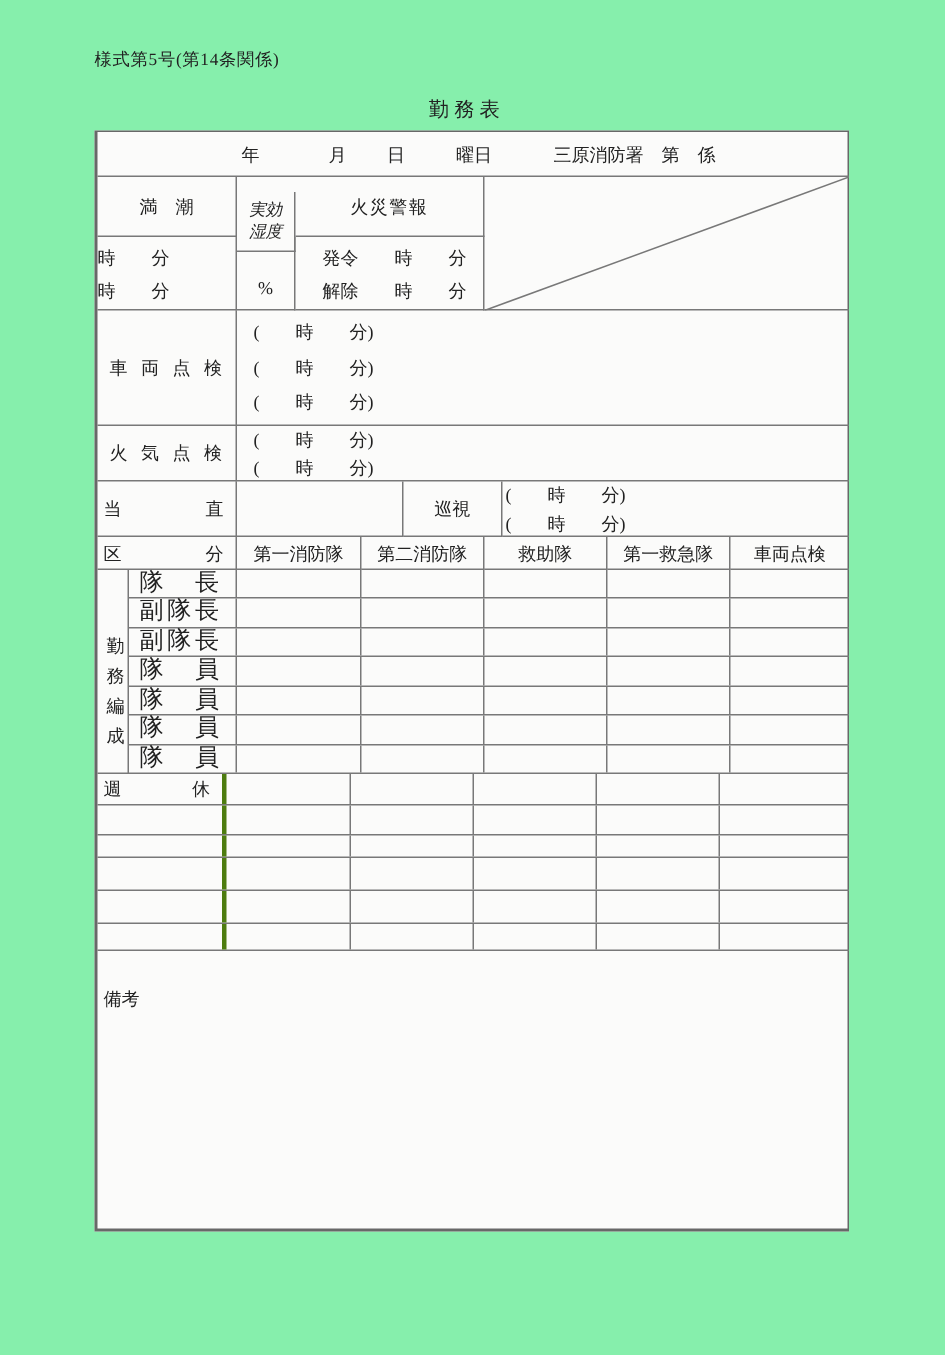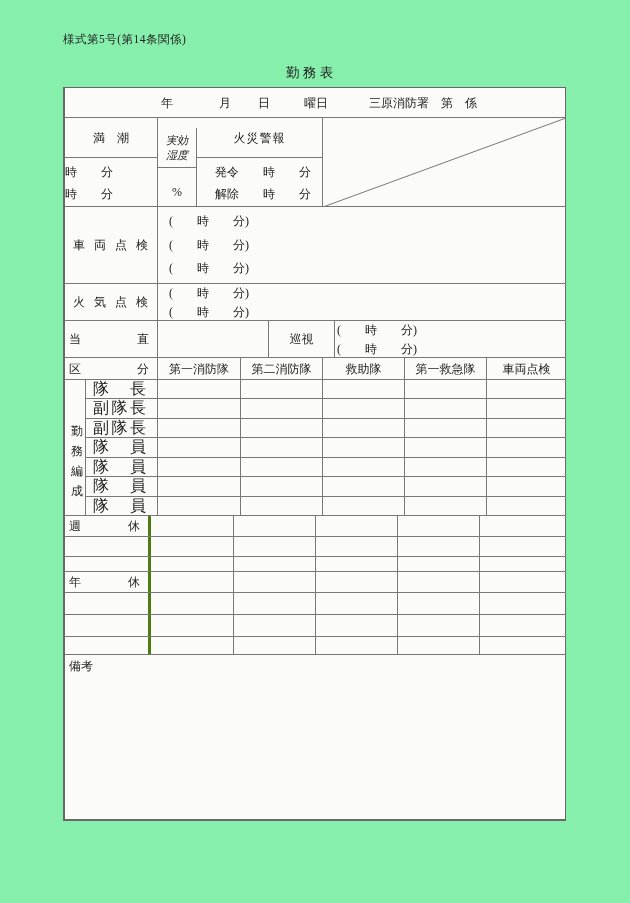--- a/index.html
+++ b/index.html
@@ -237,28 +237,20 @@
           <div class="bd4"></div>
       </div>
       <div class="brow" style="height:15px">
         <div class="blabel"></div>
         <div class="bd0"></div>
           <div class="bd1"></div>
           <div class="bd2"></div>
           <div class="bd3"></div>
           <div class="bd4"></div>
       </div>
-      <div class="brow" style="height:21px">
-        <div class="blabel jlabel" style="line-height:21px">年休</div>
-        <div class="bd0"></div>
-          <div class="bd1"></div>
-          <div class="bd2"></div>
-          <div class="bd3"></div>
-          <div class="bd4"></div>
-      </div>
       <div class="brow" style="height:22px">
         <div class="blabel"></div>
         <div class="bd0"></div>
           <div class="bd1"></div>
           <div class="bd2"></div>
           <div class="bd3"></div>
           <div class="bd4"></div>
       </div>
       <div class="brow" style="height:22px">
         <div class="blabel"></div>

